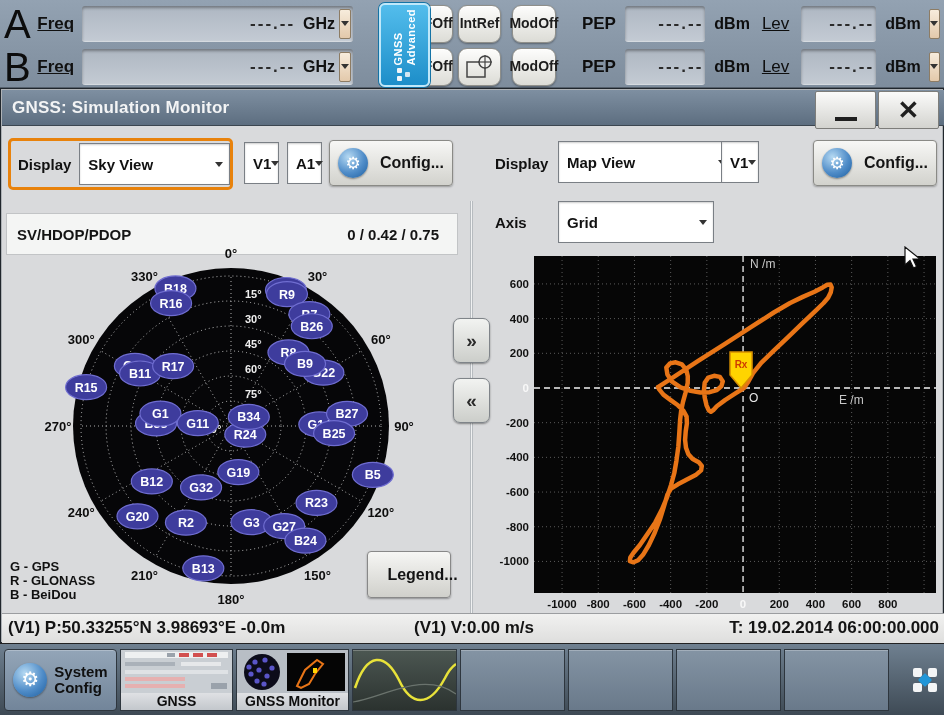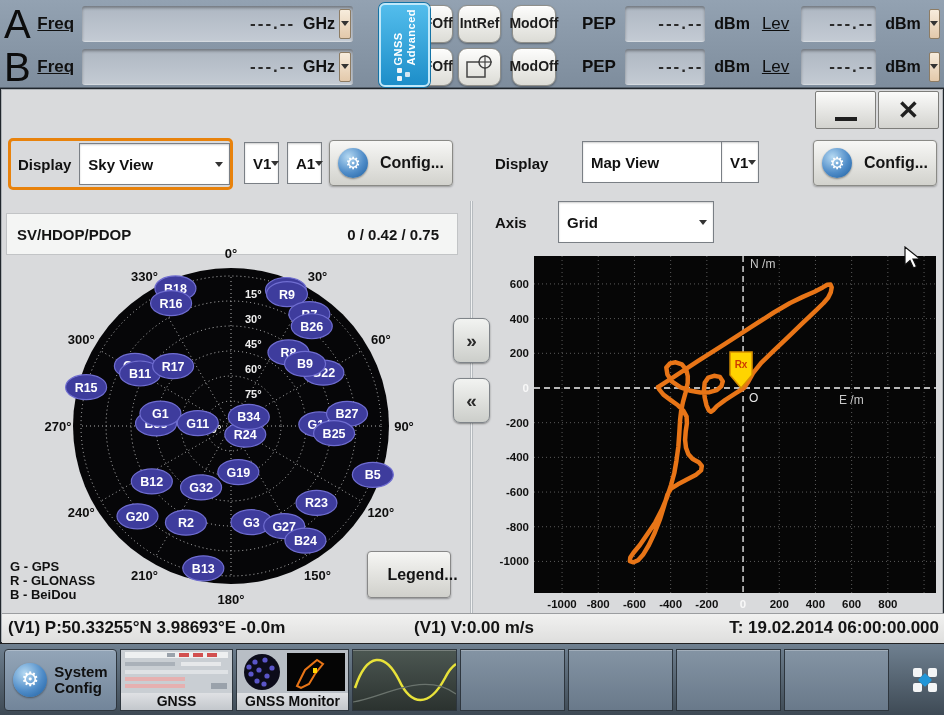--- a/index.html
+++ b/index.html
@@ -209,20 +209,23 @@
     </div>
     <div class="badge-icon">
         <i></i>
         <i></i>
         <i></i>
       </div>
   </div>
 </div>
 
 <div class="dialog">
+  <div class="titlebar">
+    <span class="title-text">GNSS: Simulation Monitor</span>
+  </div>
   <div class="winbtn min">
       <span class="min-glyph"></span>
     </div>
   <div class="winbtn close">
       <span class="close-glyph">✕</span>
     </div>
 
   <div class="focus-frame">
     <span class="ctl-label" style="margin-left:7px;">Display</span>
     <div class="combo" style="margin-left:8px; width:160px;">
@@ -239,21 +242,21 @@
     <span class="tri-dn"></span>
   </div>
   <div class="cfg-btn" style="left:328px; top:51px; width:124px;">
     <span class="gear-orb">
         <span>⚙</span>
       </span>
     <span class="clabel">Config...</span>
   </div>
 
   <span class="ctl-label" style="position:absolute; left:494px; top:66px;">Display</span>
-  <div class="combo" style="position:absolute; left:557px; top:52px; width:175px;margin-left:24px;">
+  <div class="combo" style="position:absolute; left:557px; top:52px; width:175px;">
     <span class="cval">Map View</span>
     <span class="tri-dn"></span>
   </div>
   <div class="combo" style="position:absolute; left:720px; top:52px; width:38px;">
     <span class="cval">V1</span>
     <span class="tri-dn"></span>
   </div>
   <div class="cfg-btn" style="left:812px; top:51px; width:124px;">
     <span class="gear-orb">
         <span>⚙</span>

